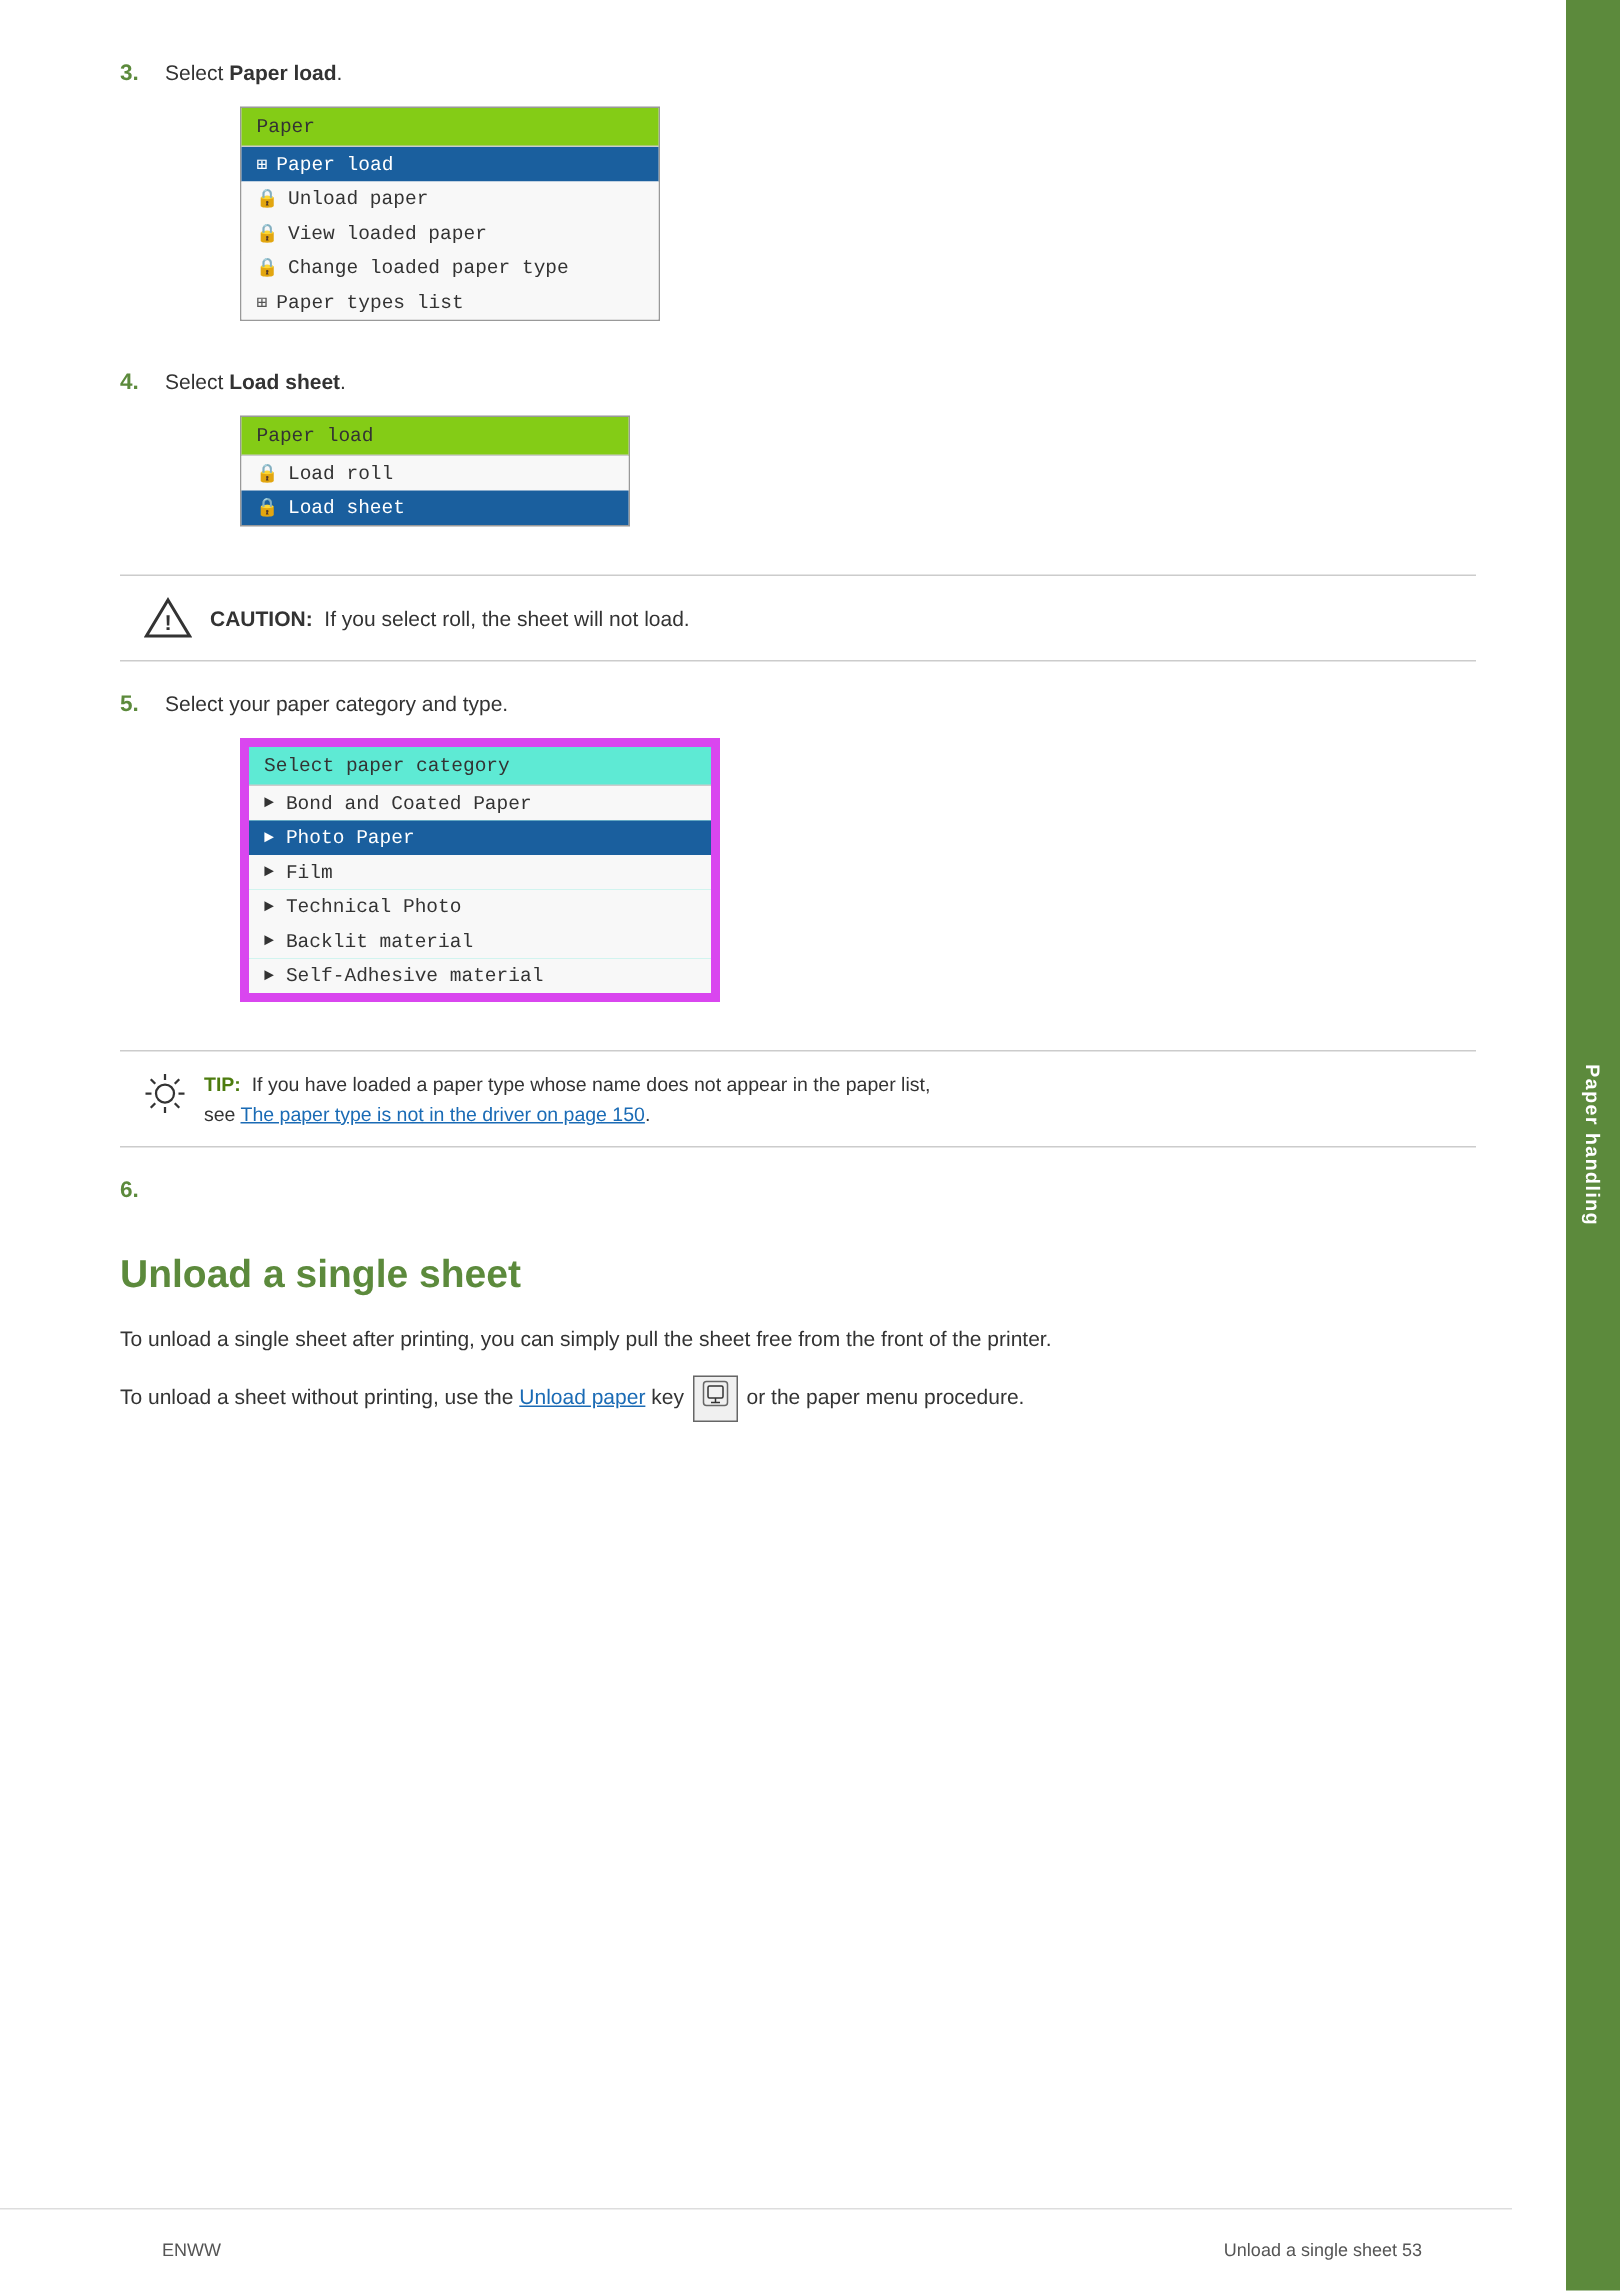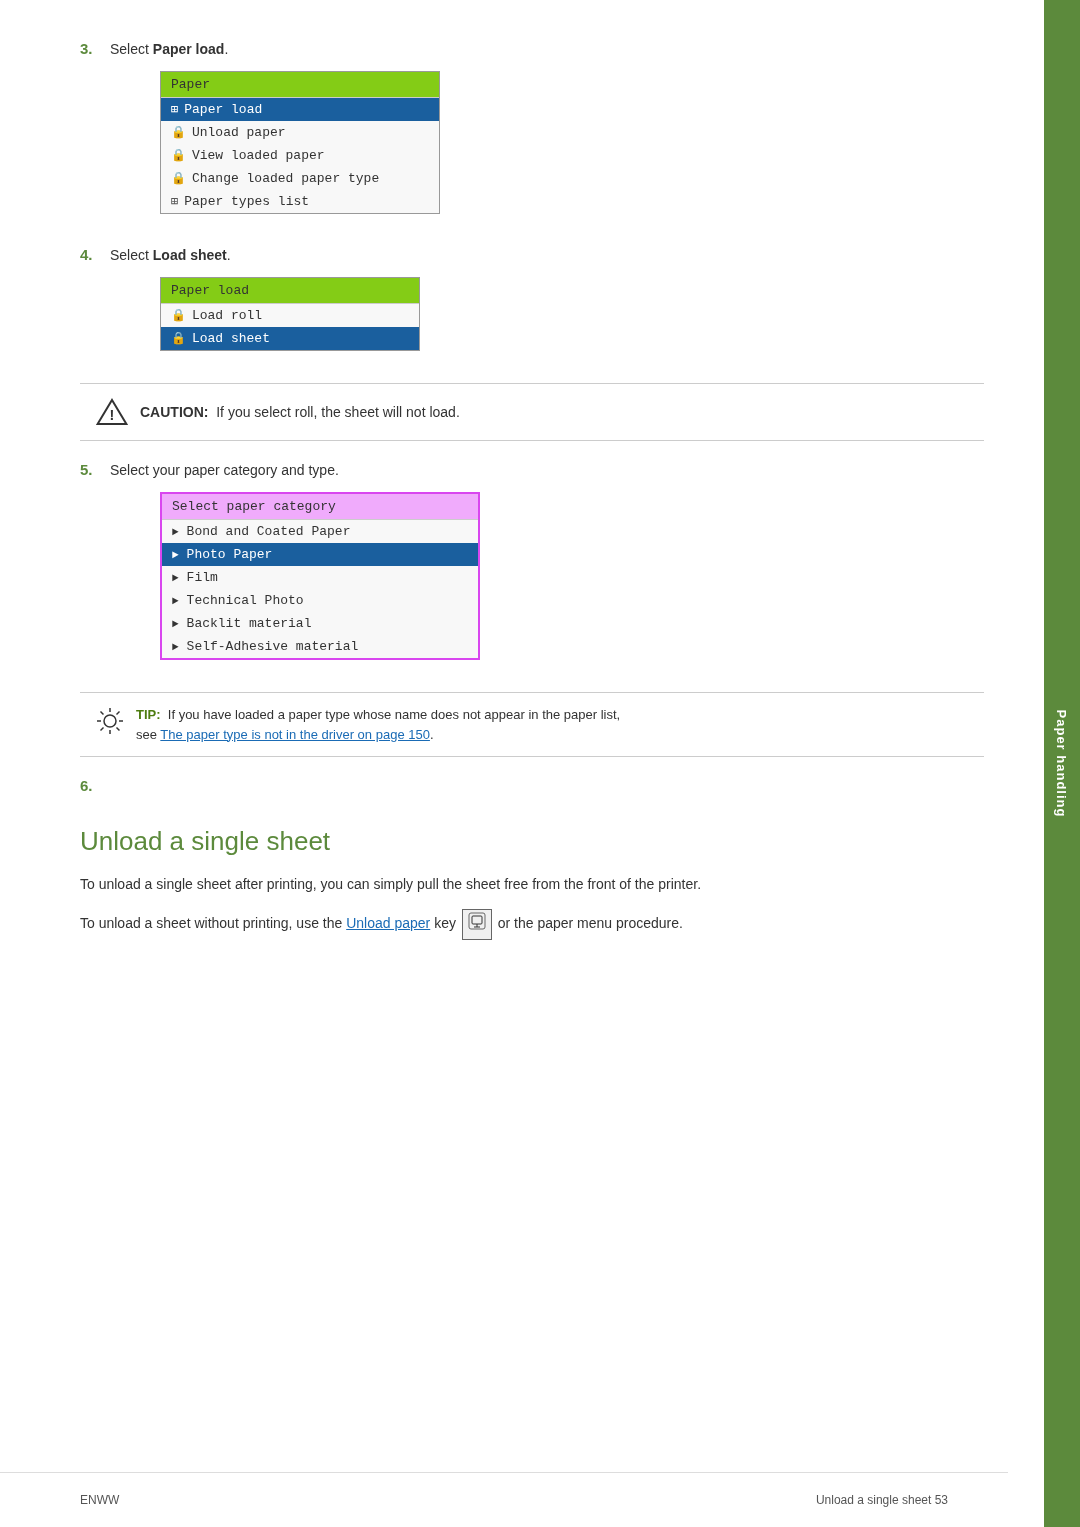--- a/index.html
+++ b/index.html
@@ -160,41 +160,41 @@
       color: #4d7c0f;
     }
 
     .tip-link {
       color: #1a6bb5;
     }
 
     .section-title {
       color: #5c8a3c;
       font-size: 26px;
-      font-weight: normal;
+      font-weight: bold;
       margin: 30px 0 16px 0;
     }
 
     .body-text {
       font-size: 14px;
       color: #333;
       line-height: 1.6;
       margin-bottom: 14px;
     }
 
     .inline-link {
       color: #1a6bb5;
       text-decoration: underline;
     }
 
     .footer {
       display: flex;
       justify-content: space-between;
       align-items: center;
-      padding: 20px 60px 20px 80px;
+      padding: 20px 60px 20px 108px;
       border-top: 1px solid #ddd;
       font-size: 12px;
       color: #555;
       position: absolute;
       bottom: 0;
       left: 0;
       right: 36px;
     }
 
     .menu-box-2 {
@@ -202,26 +202,26 @@
       border: 1px solid #999;
       display: inline-block;
       min-width: 260px;
       font-family: 'Courier New', Courier, monospace;
       font-size: 13px;
       background: #f8f8f8;
     }
 
     .select-menu-box {
       margin-left: 80px;
-      border: 2px solid #d946ef;
+      border: 6px solid #d946ef;
       display: inline-block;
       min-width: 320px;
       font-family: 'Courier New', Courier, monospace;
       font-size: 13px;
-      background: #f0abfc;
+      background: #5eead4;
     }
 
     .select-menu-item {
       padding: 4px 10px;
       display: flex;
       align-items: center;
       gap: 6px;
       color: #333;
       background: #f8f8f8;
     }

